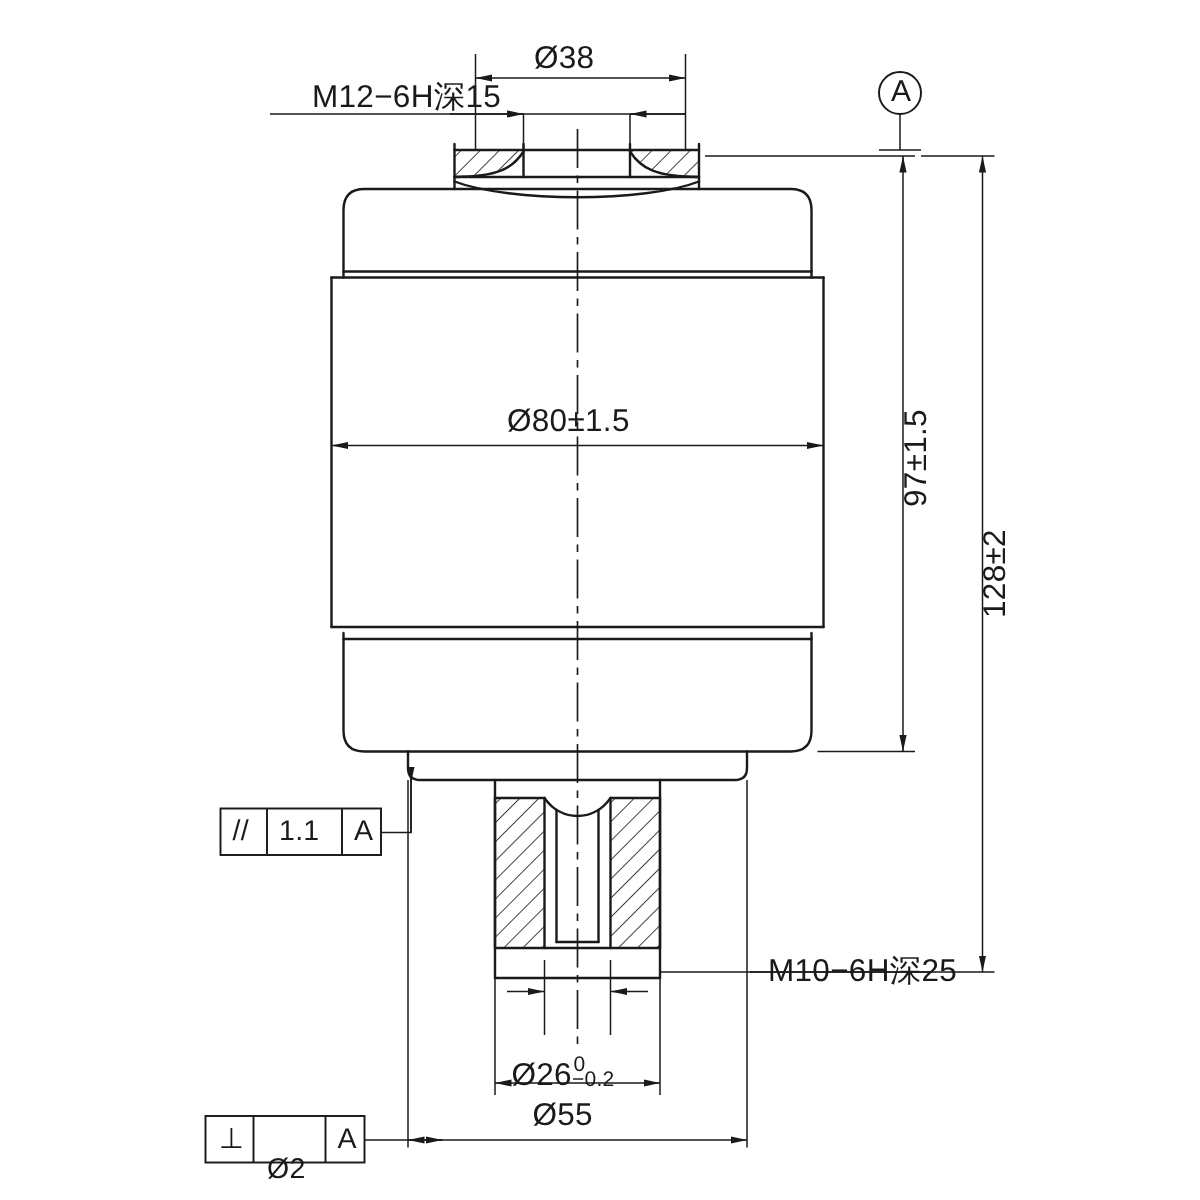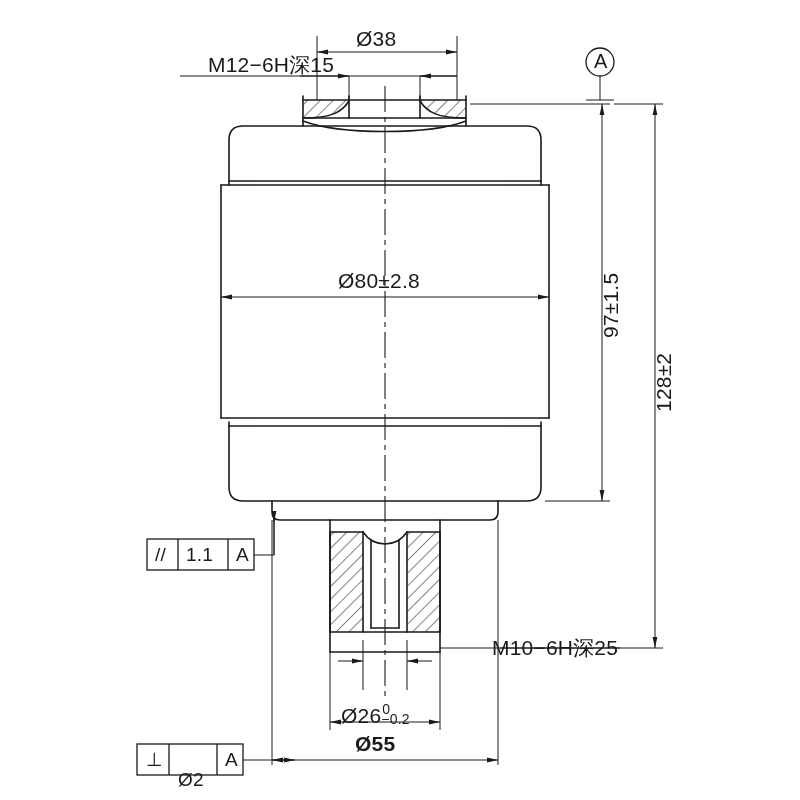--- a/index.html
+++ b/index.html
@@ -176,36 +176,36 @@
       <rect x="137" y="744" width="106" height="31"></rect>
       <line x1="169" y1="744" x2="169" y2="775"></line>
       <line x1="217" y1="744" x2="217" y2="775"></line>
     </g>
   </svg>
 
   <div class="lbl dim" style="left:168px;top:54px;margin-left:40px;">M12−6H深15</div>
 
   <div class="lbl dim" style="left:356px;top:28px;">Ø38</div>
 
-  <div class="lbl dim" style="left:338px;top:270px;">Ø80±2.8</div>
+  <div class="lbl dim" style="left:338px;top:270px;">Ø80±1.5</div>
 
   <div class="lbl dim vert" style="left:600px;top:338px;transform:rotate(-90deg);">97±1.5</div>
 
   <div class="lbl dim vert" style="left:653px;top:412px;transform:rotate(-90deg);">128±2</div>
 
-  <div class="lbl dim" style="left:492px;top:637px;">M10−6H深25</div>
+  <div class="lbl dim" style="left:512px;top:637px;">M10−6H深25</div>
 
   <div class="lbl" style="left:341px;top:705px;font-size:21px;">
     <span>Ø26</span><span style="display:inline-block;vertical-align:-1px;">
       <span class="dimsm" style="display:block;line-height:9px;margin-left:1px;">0</span>
       <span class="dimsm" style="display:block;line-height:11px;">−0.2</span>
     </span>
   </div>
 
-  <div class="lbl dim" style="left:355px;top:733px;font-weight:bold;">Ø55</div>
+  <div class="lbl dim" style="left:355px;top:733px;">Ø55</div>
 
   <div class="lbl" style="left:594px;top:51px;font-size:20px;">A</div>
 
   <div class="lbl fcf" style="left:155px;top:545px;">//</div>
   <div class="lbl fcf" style="left:186px;top:545px;">1.1</div>
   <div class="lbl fcf" style="left:236px;top:545px;">A</div>
 
   <div class="lbl fcf" style="left:146px;top:750px;">⊥</div>
   <div class="lbl fcf" style="left:178px;top:770px;">Ø2</div>
   <div class="lbl fcf" style="left:225px;top:750px;">A</div>

